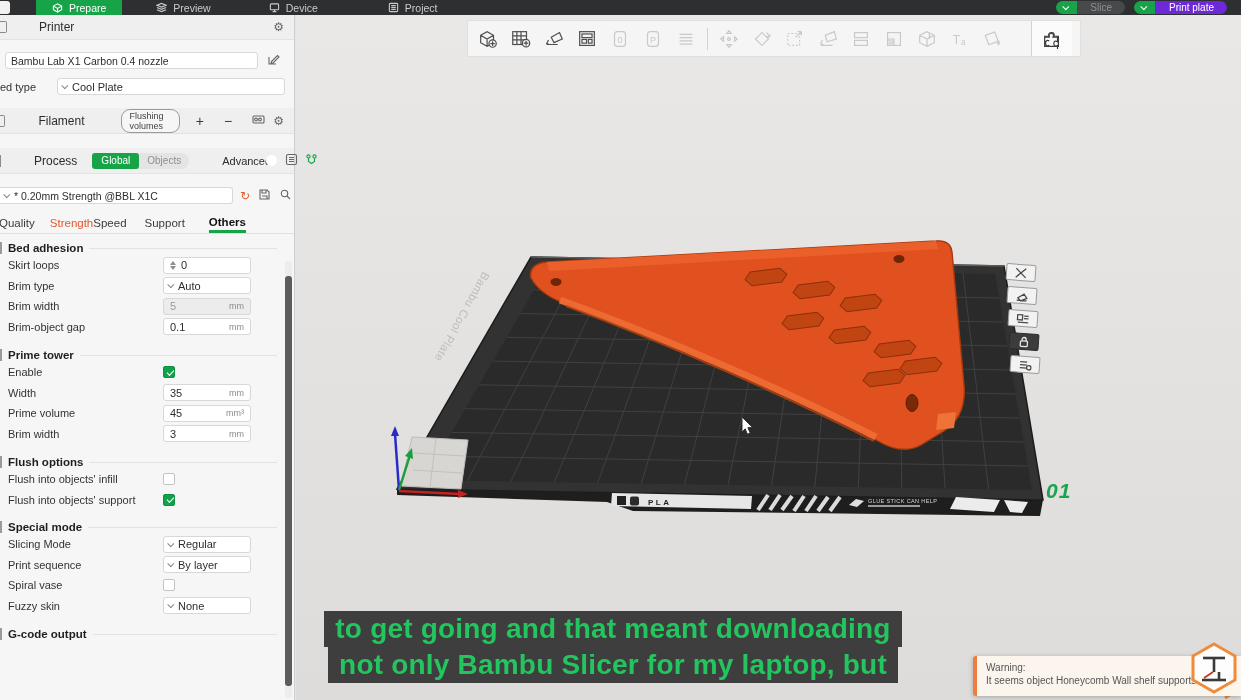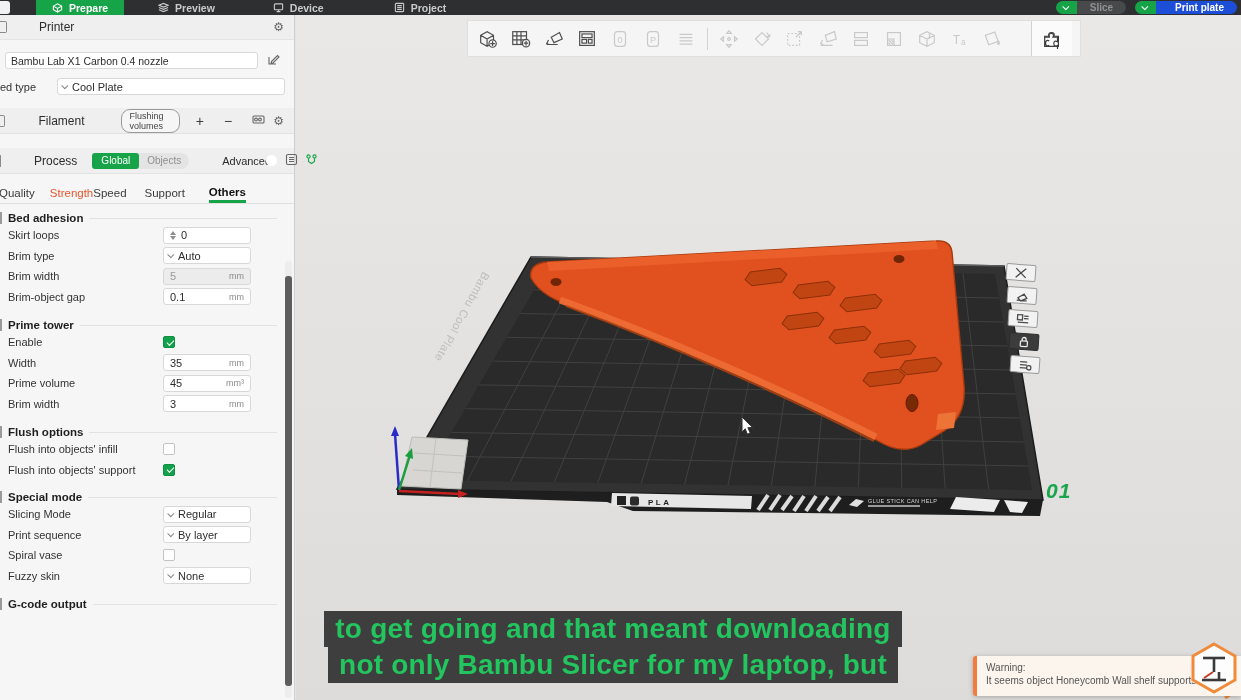--- a/index.html
+++ b/index.html
@@ -1,29 +1,29 @@
 <!DOCTYPE html>
 <html><head>
 <meta charset="utf-8">
 <style>
   * { margin:0; padding:0; box-sizing:border-box; }
   html,body { width:1241px; height:700px; overflow:hidden; font-family:"Liberation Sans",sans-serif; background:#e4e4e4; }
 
   
-  #topbar { position:absolute; left:0; top:0; width:1241px; height:15px; background:#2d2f30; display:flex; align-items:center; z-index:20;font-weight:bold; }
+  #topbar { position:absolute; left:0; top:0; width:1241px; height:15px; background:#2d2f30; display:flex; align-items:center; z-index:20; }
   .tb-logo { position:absolute; left:-6px; top:1px; width:16px; height:13px; background:#f2f2f2; border-radius:3px; }
   .tb-tab { height:15px; display:flex; align-items:center; gap:6px; padding:0 16px; color:#c9cbcc; font-size:10.5px; cursor:pointer; }
   .tb-tab.active { background:#17a348; color:#fff; }
   .tb-tab svg { width:11px; height:11px; stroke:currentColor; fill:none; stroke-width:1.2; }
-  #tb-right { position:absolute; right:4px; top:1px; display:flex; gap:9px; }
+  #tb-right { position:absolute; right:14px; top:1px; display:flex; gap:9px; }
   .seg { display:flex; height:13px; border-radius:7px; overflow:hidden; font-size:10px; }
   .seg .chev-part { width:21px; background:#17a348; display:flex; align-items:center; justify-content:center; cursor:pointer; }
   .seg .lbl-part { display:flex; align-items:center; padding:0 13px; cursor:pointer; }
   .seg .lbl-part.dark { background:#47494a; color:#8f9193; }
-  .seg .lbl-part.green { background:#1d4ed8; color:#fff; border-left:6px solid #1d4ed8; }
+  .seg .lbl-part.green { background:#6d28d9; color:#fff; border-left:1px solid #1d4ed8; }
   .chev { width:5px; height:5px; border-left:1.5px solid #fff; border-bottom:1.5px solid #fff; transform:rotate(-45deg) translateY(-1px); }
 
   
   #sidebar { position:absolute; left:0; top:15px; width:295px; height:685px; background:#f6f6f6; border-right:1px solid #cfcfcf; z-index:15; font-size:11px; color:#2d2d2d; }
   .shdr { height:26px; display:flex; align-items:center; background:#efefef; border-bottom:1px solid #e3e3e3; padding:0 10px 0 0; gap:6px; }
   .shdr .cuticon { width:7px; height:12px; border:1.2px solid #8a8a8a; border-left:none; border-radius:0 2px 2px 0; margin-right:6px; }
   .shdr .title { font-size:12px; color:#2d2d2d;margin-left:20px; }
   .gear { font-family:"DejaVu Sans",sans-serif; color:#666; font-size:12px; line-height:1; cursor:pointer; }
   .mlauto { margin-left:auto; }
   .selectbox { display:flex; align-items:center; background:#fff; border:1px solid #d8d8d8; border-radius:3px; height:17px; padding:0 5px; gap:4px; cursor:pointer; }
@@ -196,20 +196,38 @@
     </span>
     <span class="icon12">
       <svg viewBox="0 0 13 13" style="stroke:#17a348">
           <circle cx="3.5" cy="3.5" r="1.6"></circle>
           <circle cx="9.5" cy="3.5" r="1.6"></circle>
           <path d="M3.5 5.5 v3 l3 2 3-2 v-3"></path>
         </svg>
     </span>
   </div>
 
+  <div style="display:flex; align-items:center; margin:13px 0 0 0;">
+    <div class="selectbox" style="width:233px; border-radius:0 3px 3px 0; border-left:none">
+      <i class="dchev"></i>
+      <span style="font-size:10.5px">* 0.20mm Strength @BBL X1C</span>
+    </div>
+    <span style="margin-left:7px; color:#e05b2b; font-family:'DejaVu Sans',sans-serif; font-size:12px; cursor:pointer">↻</span>
+    <span class="icon12" style="margin-left:8px">
+      <svg viewBox="0 0 13 13">
+          <path d="M2 2 h7 l2 2 v7 h-9 z M4 2 v3 h4 v-3 M4 8 h5 v3"></path>
+        </svg>
+    </span>
+    <span class="icon12" style="margin-left:8px">
+      <svg viewBox="0 0 13 13">
+          <circle cx="5.5" cy="5.5" r="3.2"></circle>
+          <path d="M8 8 l3 3"></path>
+        </svg>
+    </span>
+  </div>
 
   <div id="tabsrow">
     <span class="tab" style="margin-left:-1px">Quality</span>
     <span class="tab" style="margin-left:15px; color:#e4572e">Strength</span>
     <span class="tab" style="margin-left:0">Speed</span>
     <span class="tab" style="margin-left:18px">Support</span>
     <span class="tab" style="margin-left:24px; font-weight:bold; color:#111; border-bottom:3px solid #17a348; padding-bottom:2px">Others</span>
   </div>
 
   <div>

